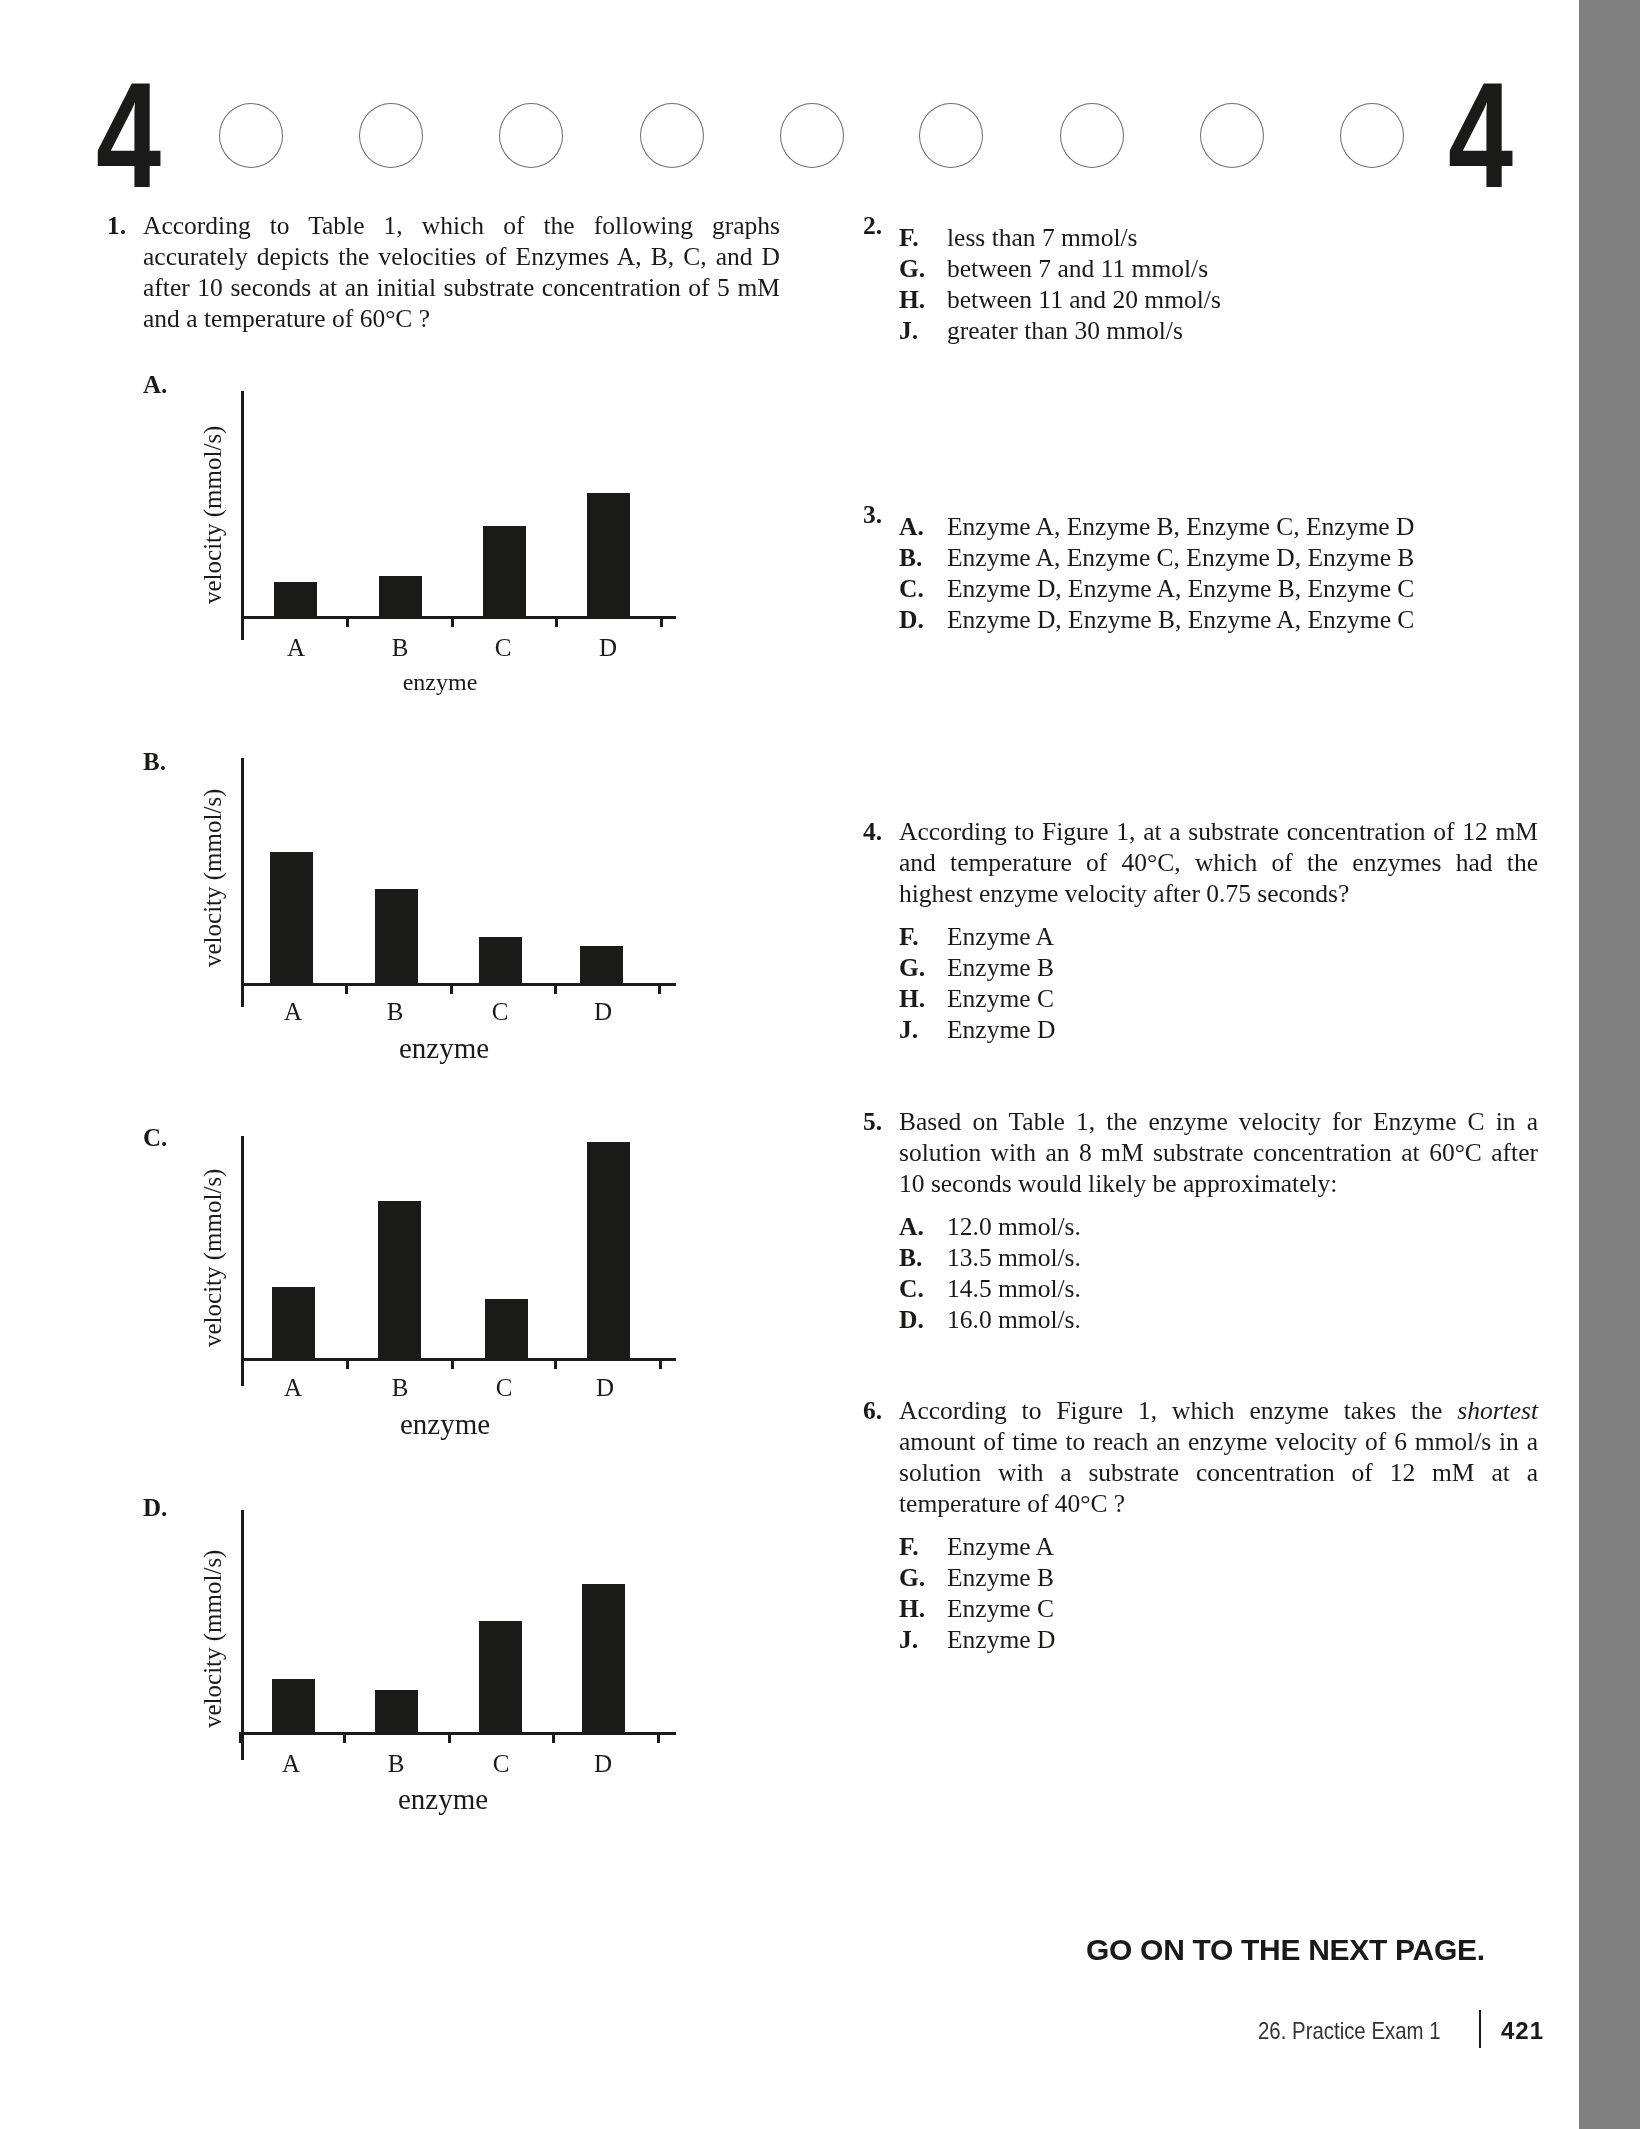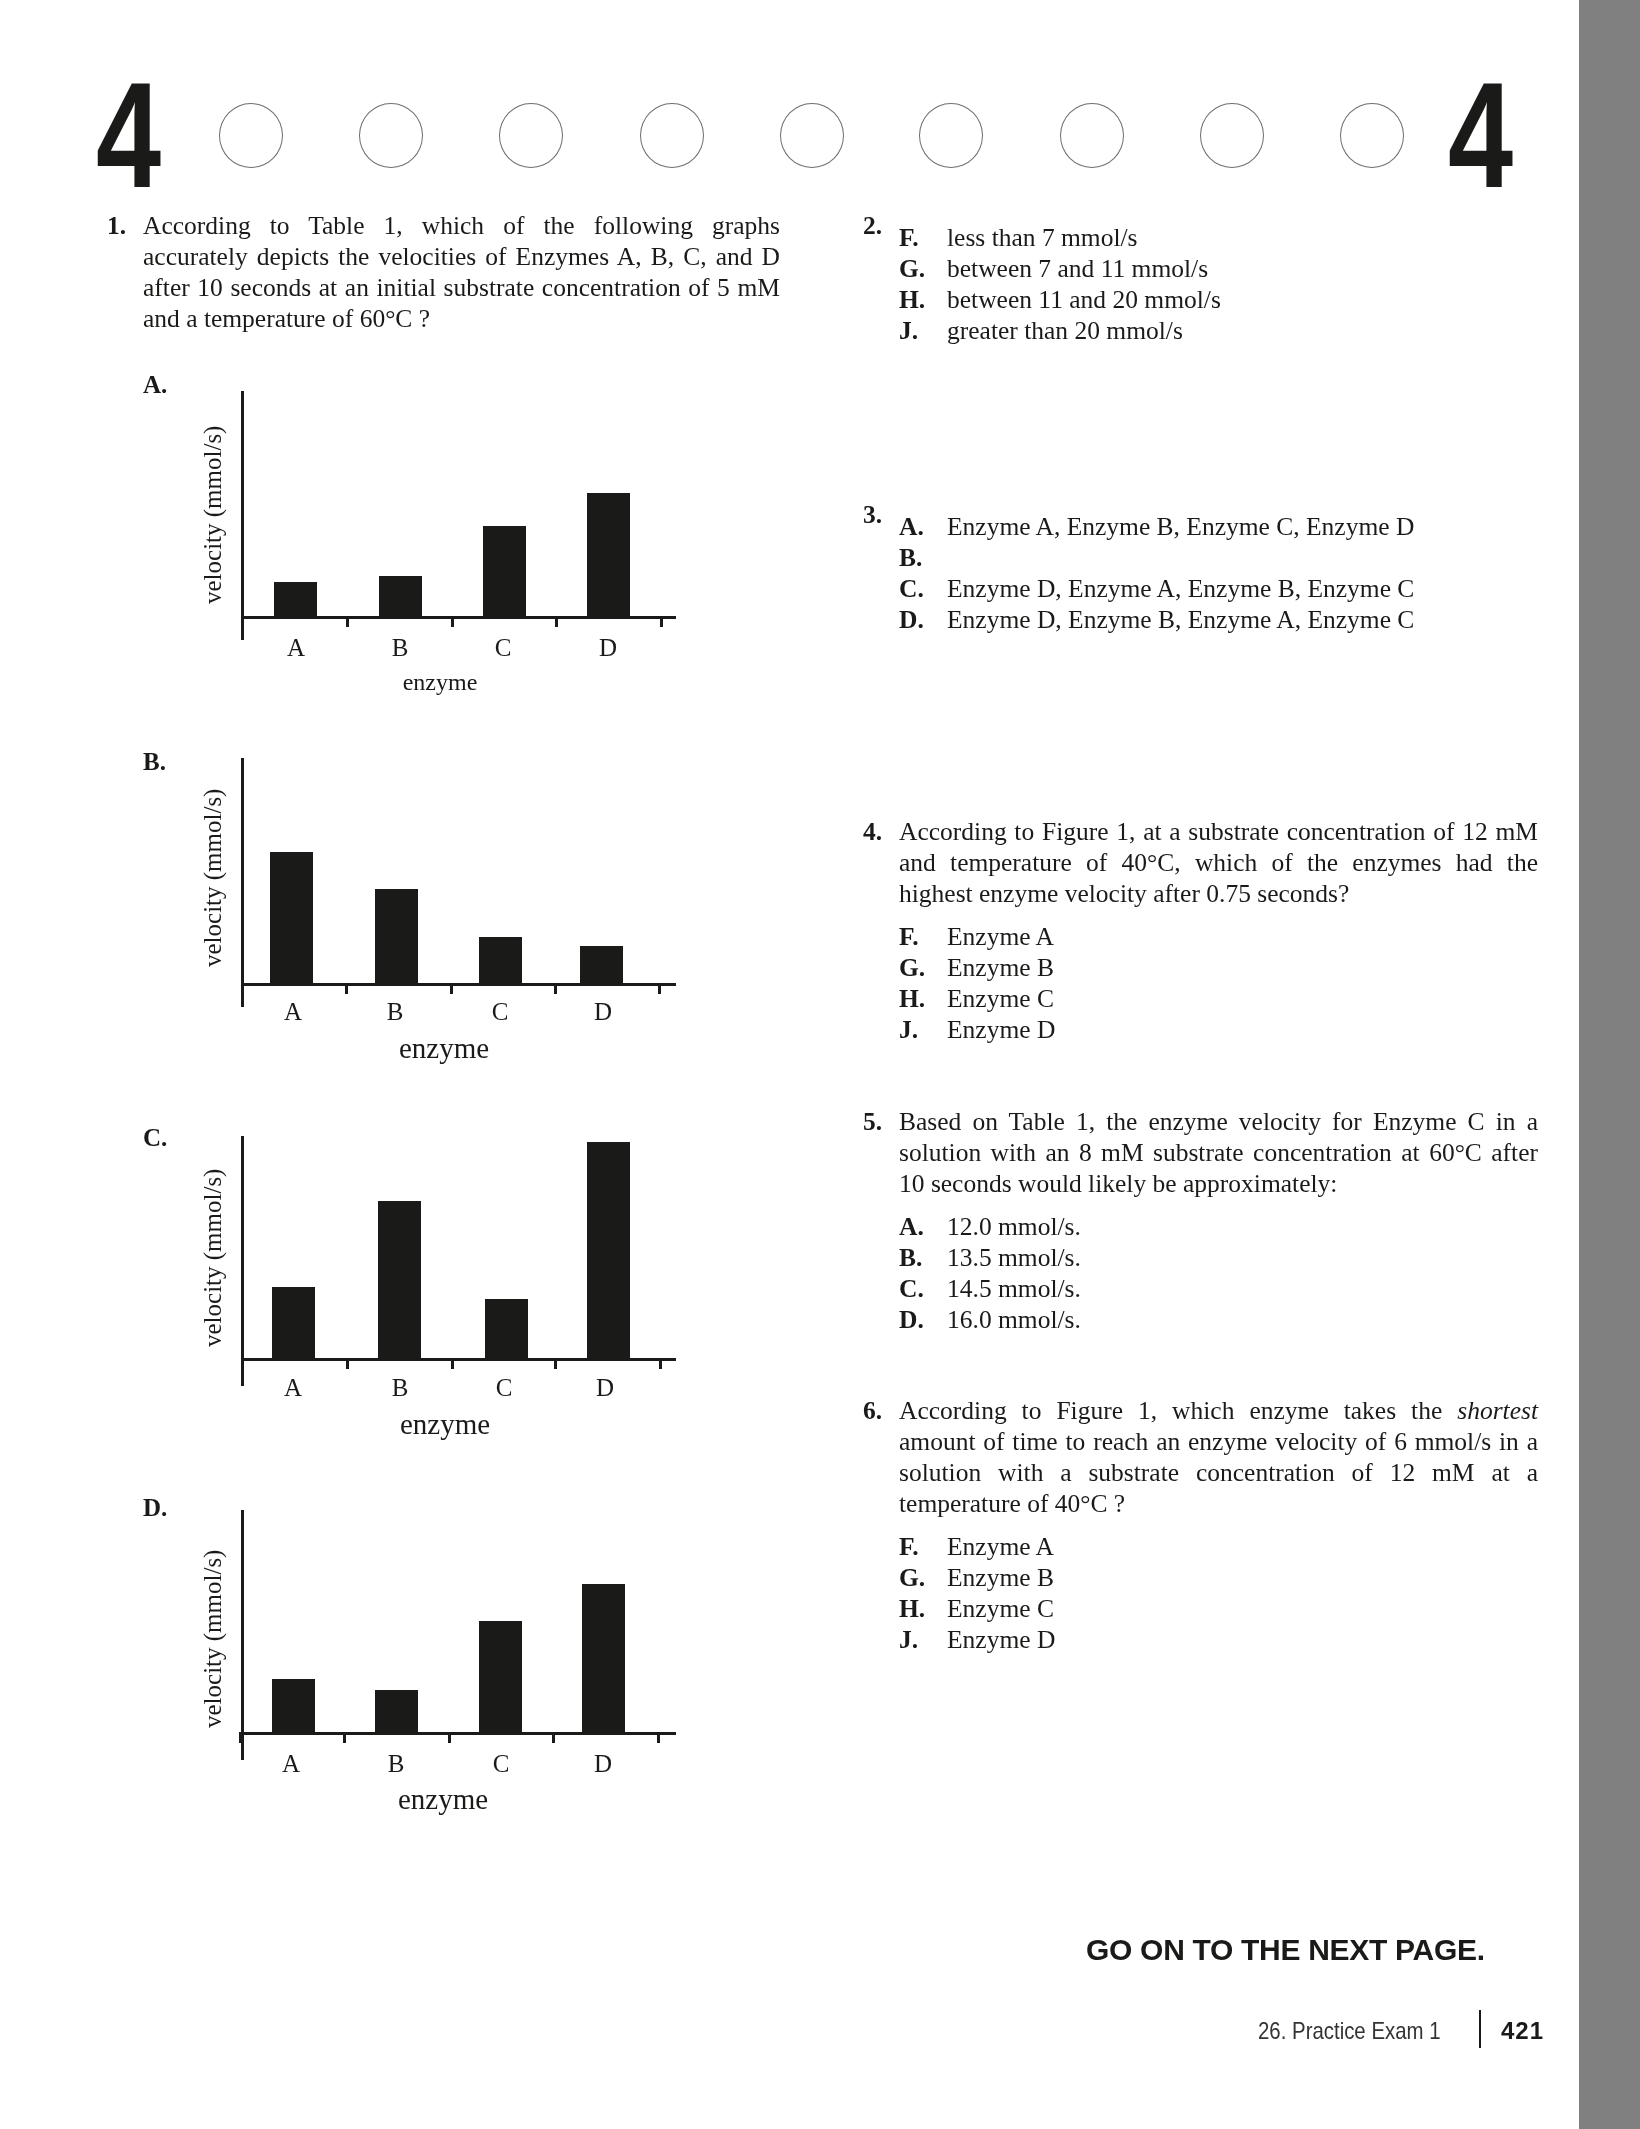--- a/index.html
+++ b/index.html
@@ -149,34 +149,35 @@
     <div class="opt">
         <span class="lt">G.</span>
         <span>between 7 and 11 mmol/s</span>
       </div>
     <div class="opt">
         <span class="lt">H.</span>
         <span>between 11 and 20 mmol/s</span>
       </div>
     <div class="opt">
         <span class="lt">J.</span>
-        <span>greater than 20 mmol/s</span>
+        <span>greater than 30 mmol/s</span>
       </div>
   </div>
 </div>
 
 <div class="q" style="left:863px; top:499px; width:675px;">
   <span class="num">3.</span>
   <div class="opts">
     <div class="opt">
         <span class="lt">A.</span>
         <span>Enzyme A, Enzyme B, Enzyme C, Enzyme D</span>
       </div>
     <div class="opt">
         <span class="lt">B.</span>
+        <span>Enzyme A, Enzyme C, Enzyme D, Enzyme B</span>
       </div>
     <div class="opt">
         <span class="lt">C.</span>
         <span>Enzyme D, Enzyme A, Enzyme B, Enzyme C</span>
       </div>
     <div class="opt">
         <span class="lt">D.</span>
         <span>Enzyme D, Enzyme B, Enzyme A, Enzyme C</span>
       </div>
   </div>

